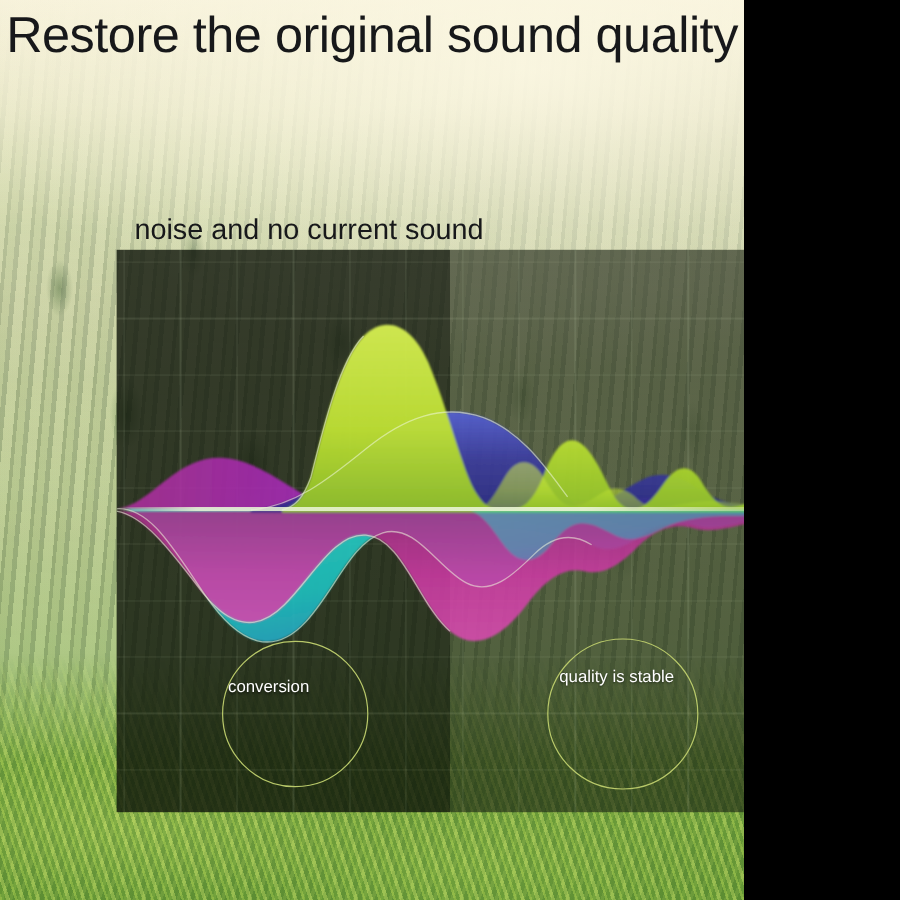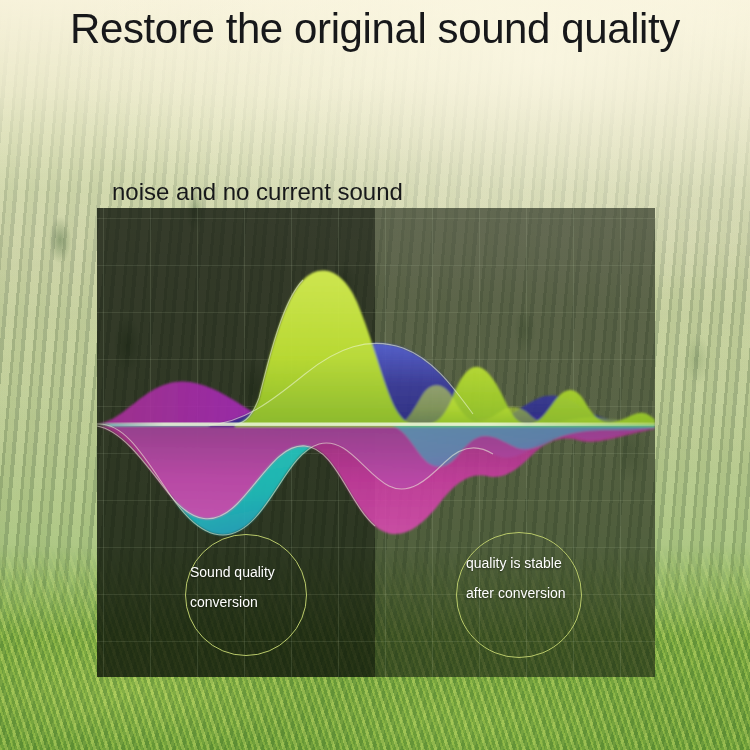--- a/index.html
+++ b/index.html
@@ -3,21 +3,21 @@
 <meta charset="utf-8">
 <title>Restore the original sound quality</title>
 <style>
   html, body {
     margin: 0;
     padding: 0;
     background: #000;
   }
   #stage {
     position: relative;
-    width: 750px;
+    width: 620px;
     height: 750px;
     overflow: hidden;
     font-family: "Liberation Sans", sans-serif;
     background: #ef4444;
   }
 
   
   .bg-layer { position: absolute; inset: 0; }
 
   
@@ -288,22 +288,20 @@
       </g>
 
       <rect x="0" y="214.5" width="558" height="3.4" fill="url(#gCenter)"></rect>
     </svg>
   </div>
 
   <div class="callout callout-left"></div>
   <div class="callout callout-right"></div>
 
   <div class="callout-text callout-text-left">
-    <div>Sound quality</div>
     <div>conversion</div>
   </div>
 
   <div class="callout-text callout-text-right">
     <div>quality is stable</div>
-    <div>after conversion</div>
   </div>
 
 </div>
 
 </body></html>

